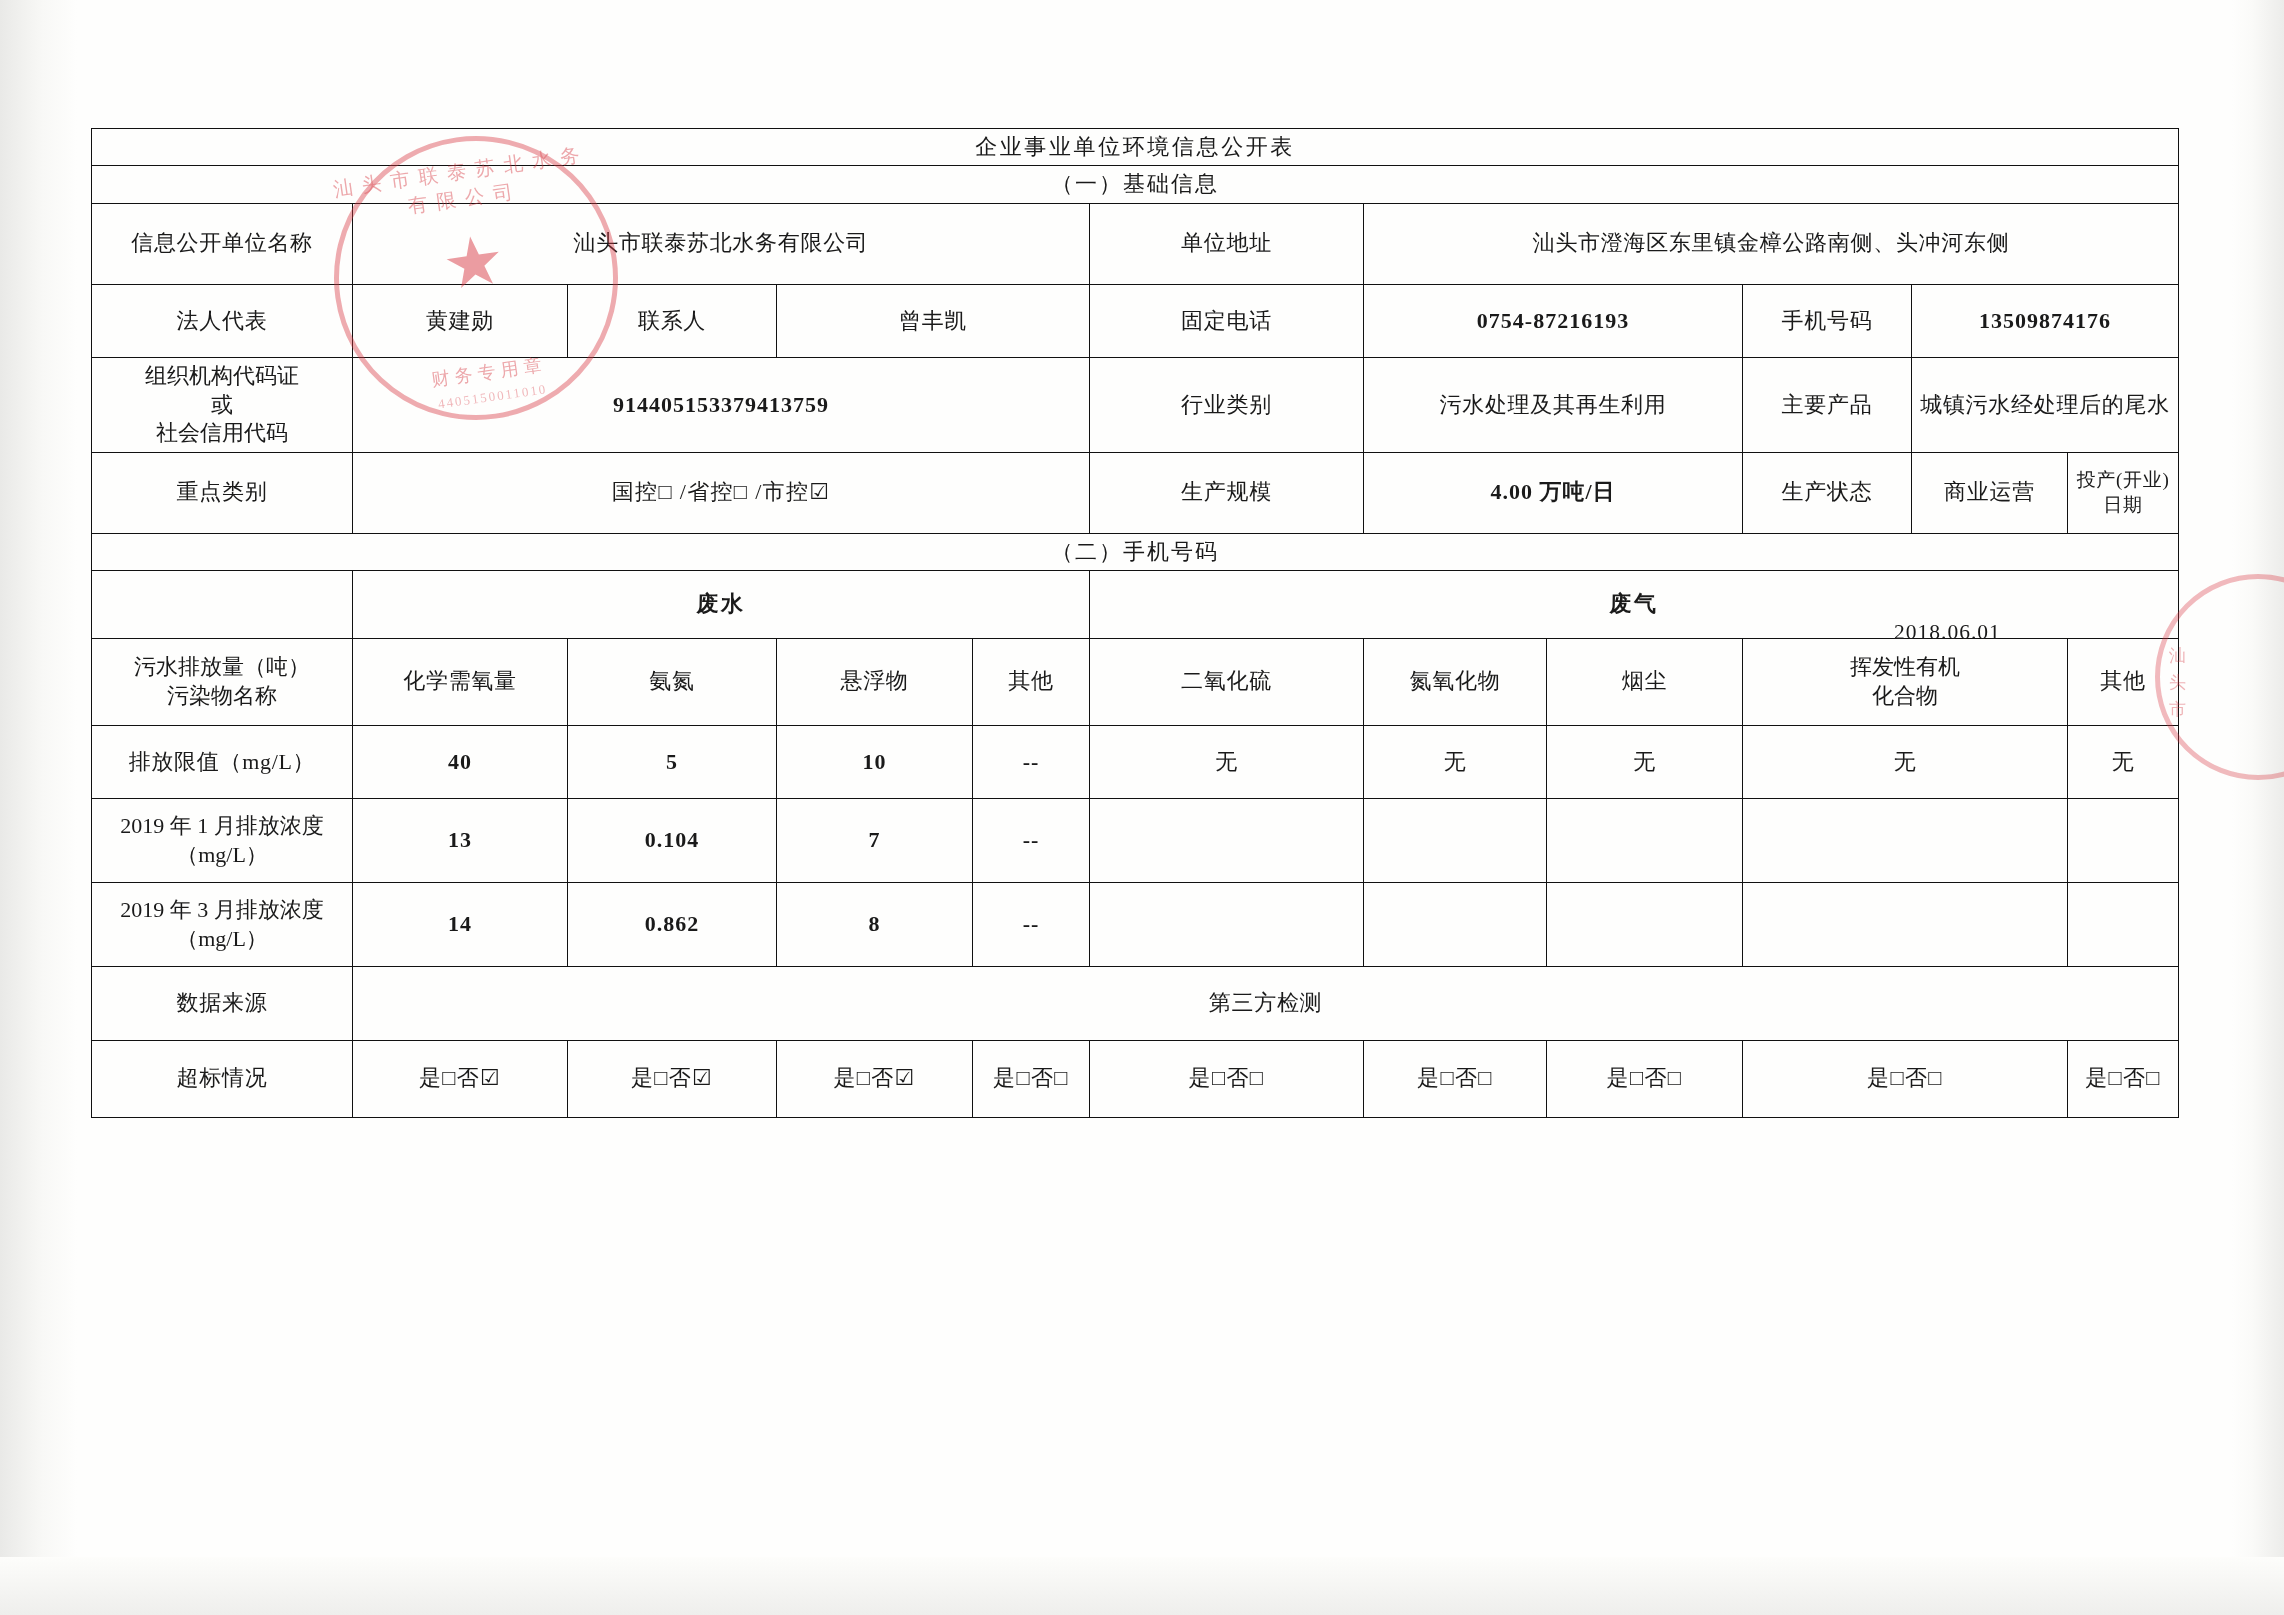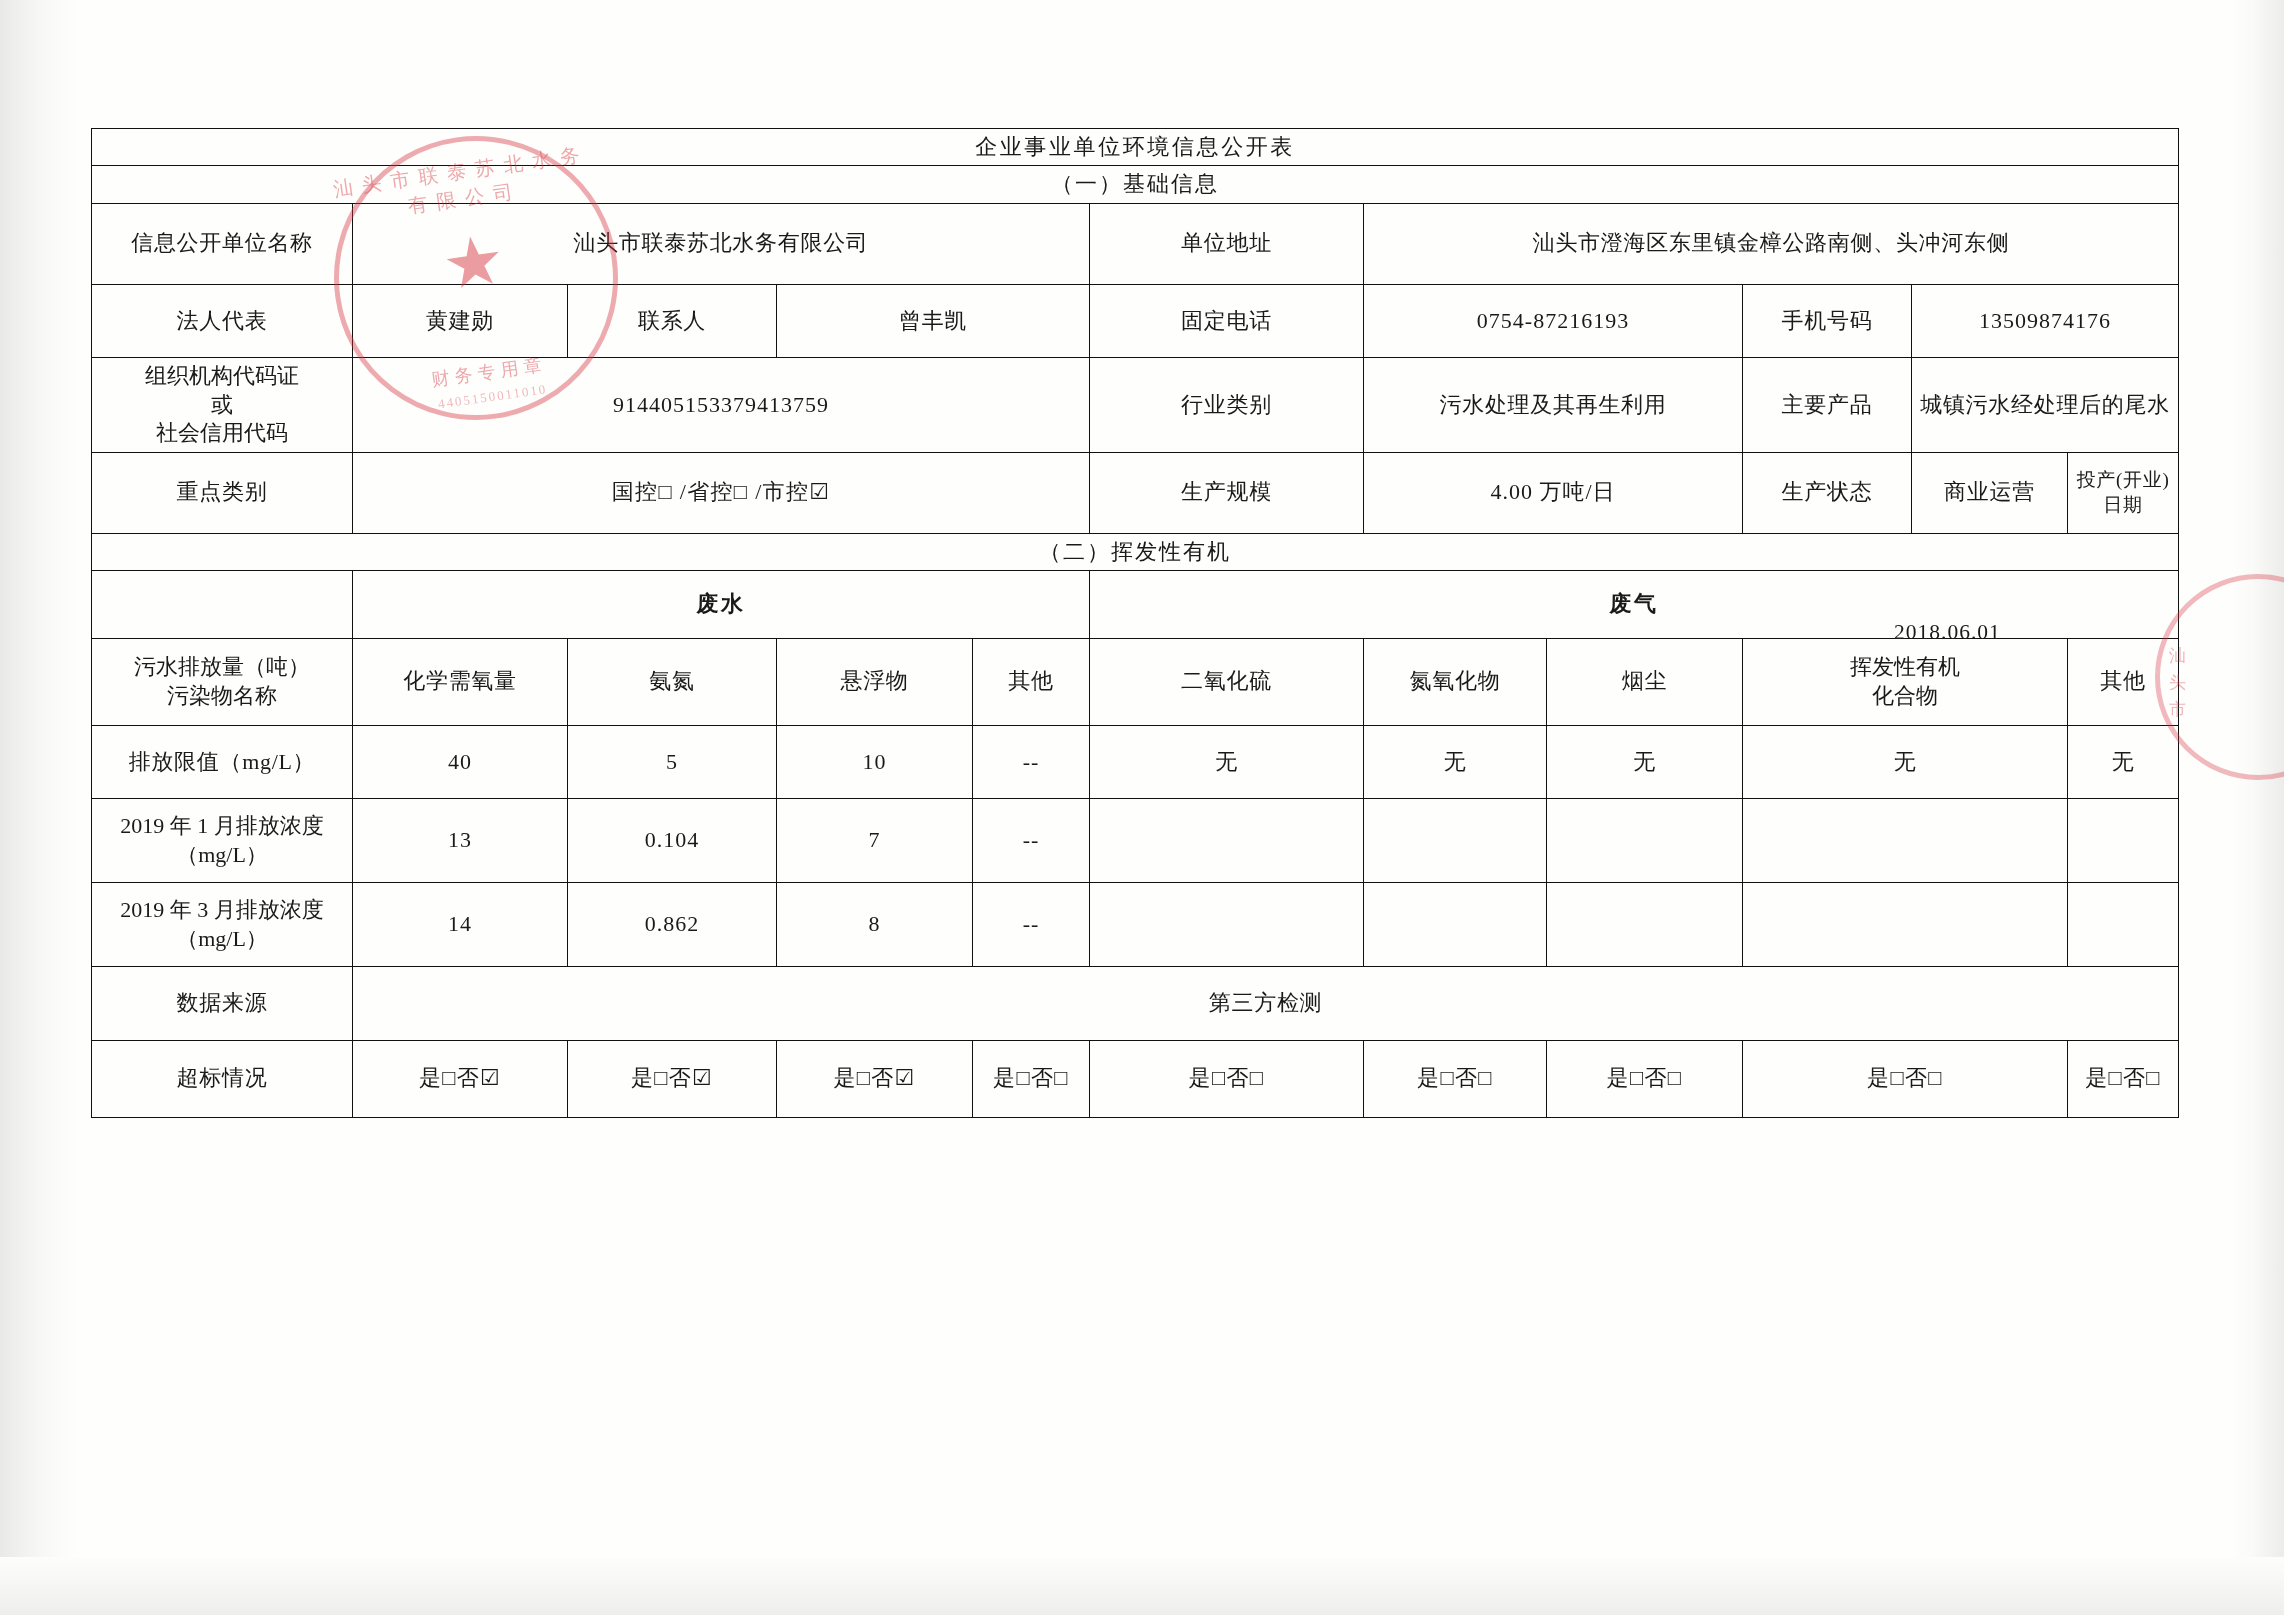--- a/index.html
+++ b/index.html
@@ -77,20 +77,21 @@
     letter-spacing: 0.7px;
   }
   .value {
     font-size: 21.5px;
     letter-spacing: 0.7px;
   }
   .num {
     font-family: "Liberation Serif", "DejaVu Serif", serif;
     font-size: 21.5px;
     letter-spacing: 1px;
+    font-weight: bold;
   }
   .big-head {
     font-size: 26px;
     font-weight: bold;
     letter-spacing: 2.6px;
   }
   .two-line {
     font-size: 20px;
     line-height: 1.45;
   }
@@ -242,21 +243,21 @@
       <td class="label" style="height:72px">重点类别</td>
       <td colspan="4" class="ck">国控□ /省控□ /市控☑</td>
       <td class="label">生产规模</td>
       <td colspan="2" class="num">4.00 万吨/日</td>
       <td class="label">生产状态</td>
       <td class="value">商业运营</td>
       <td class="label" style="font-size:19px">投产(开业)日期</td>
     </tr>
 
     <tr>
-      <td colspan="11" class="section-cell">（二）挥发性有机</td>
+      <td colspan="11" class="section-cell">（二）手机号码</td>
     </tr>
 
     <tr>
       <td style="border-right:1.3px solid #111;border-left:1.3px solid #111;border-top:1.3px solid #111;border-bottom:1.3px solid #111;"></td>
       <td colspan="4" class="big-head" style="height:59px">废水</td>
       <td colspan="6" class="big-head">废气</td>
     </tr>
 
     <tr>
       <td class="two-line" style="height:78px">

